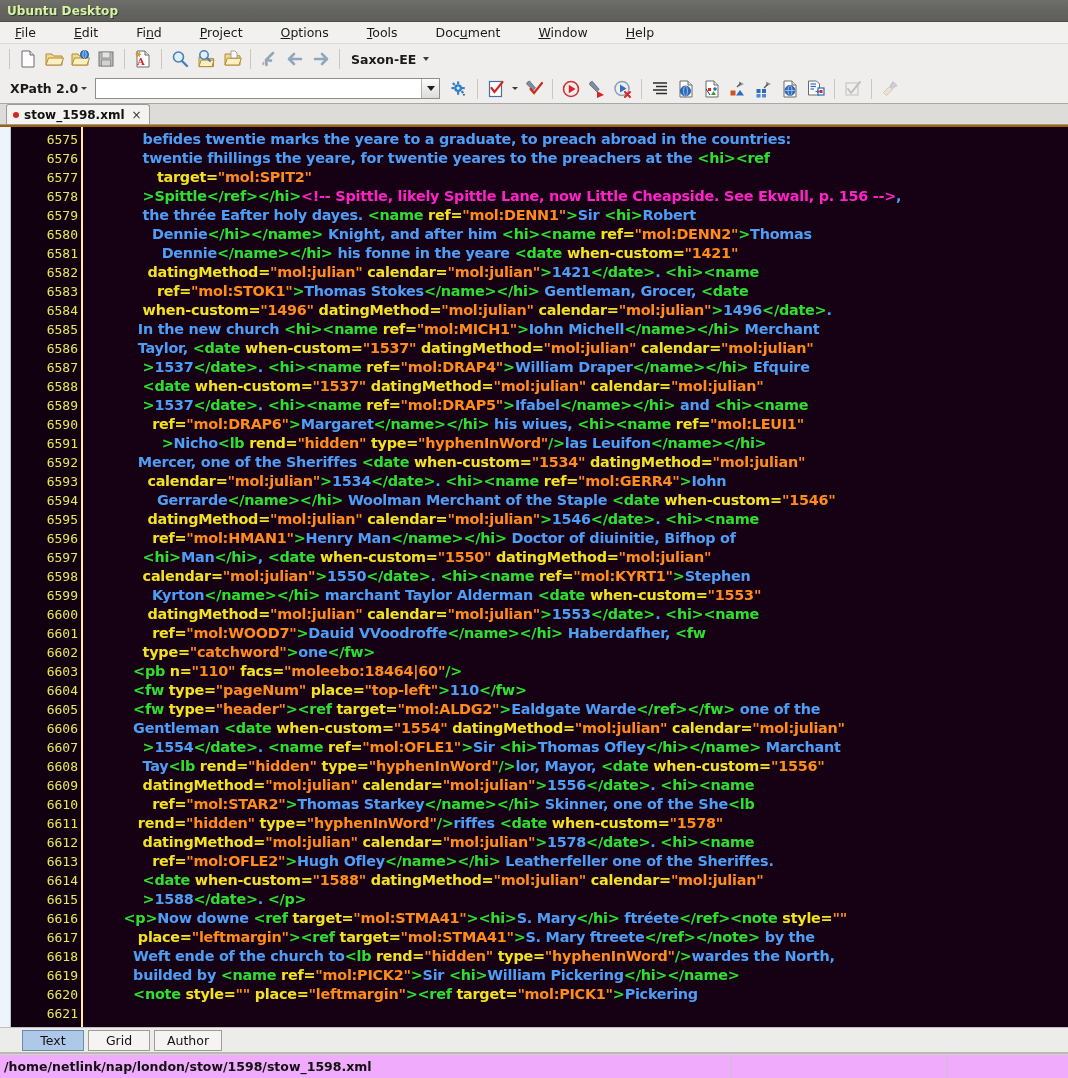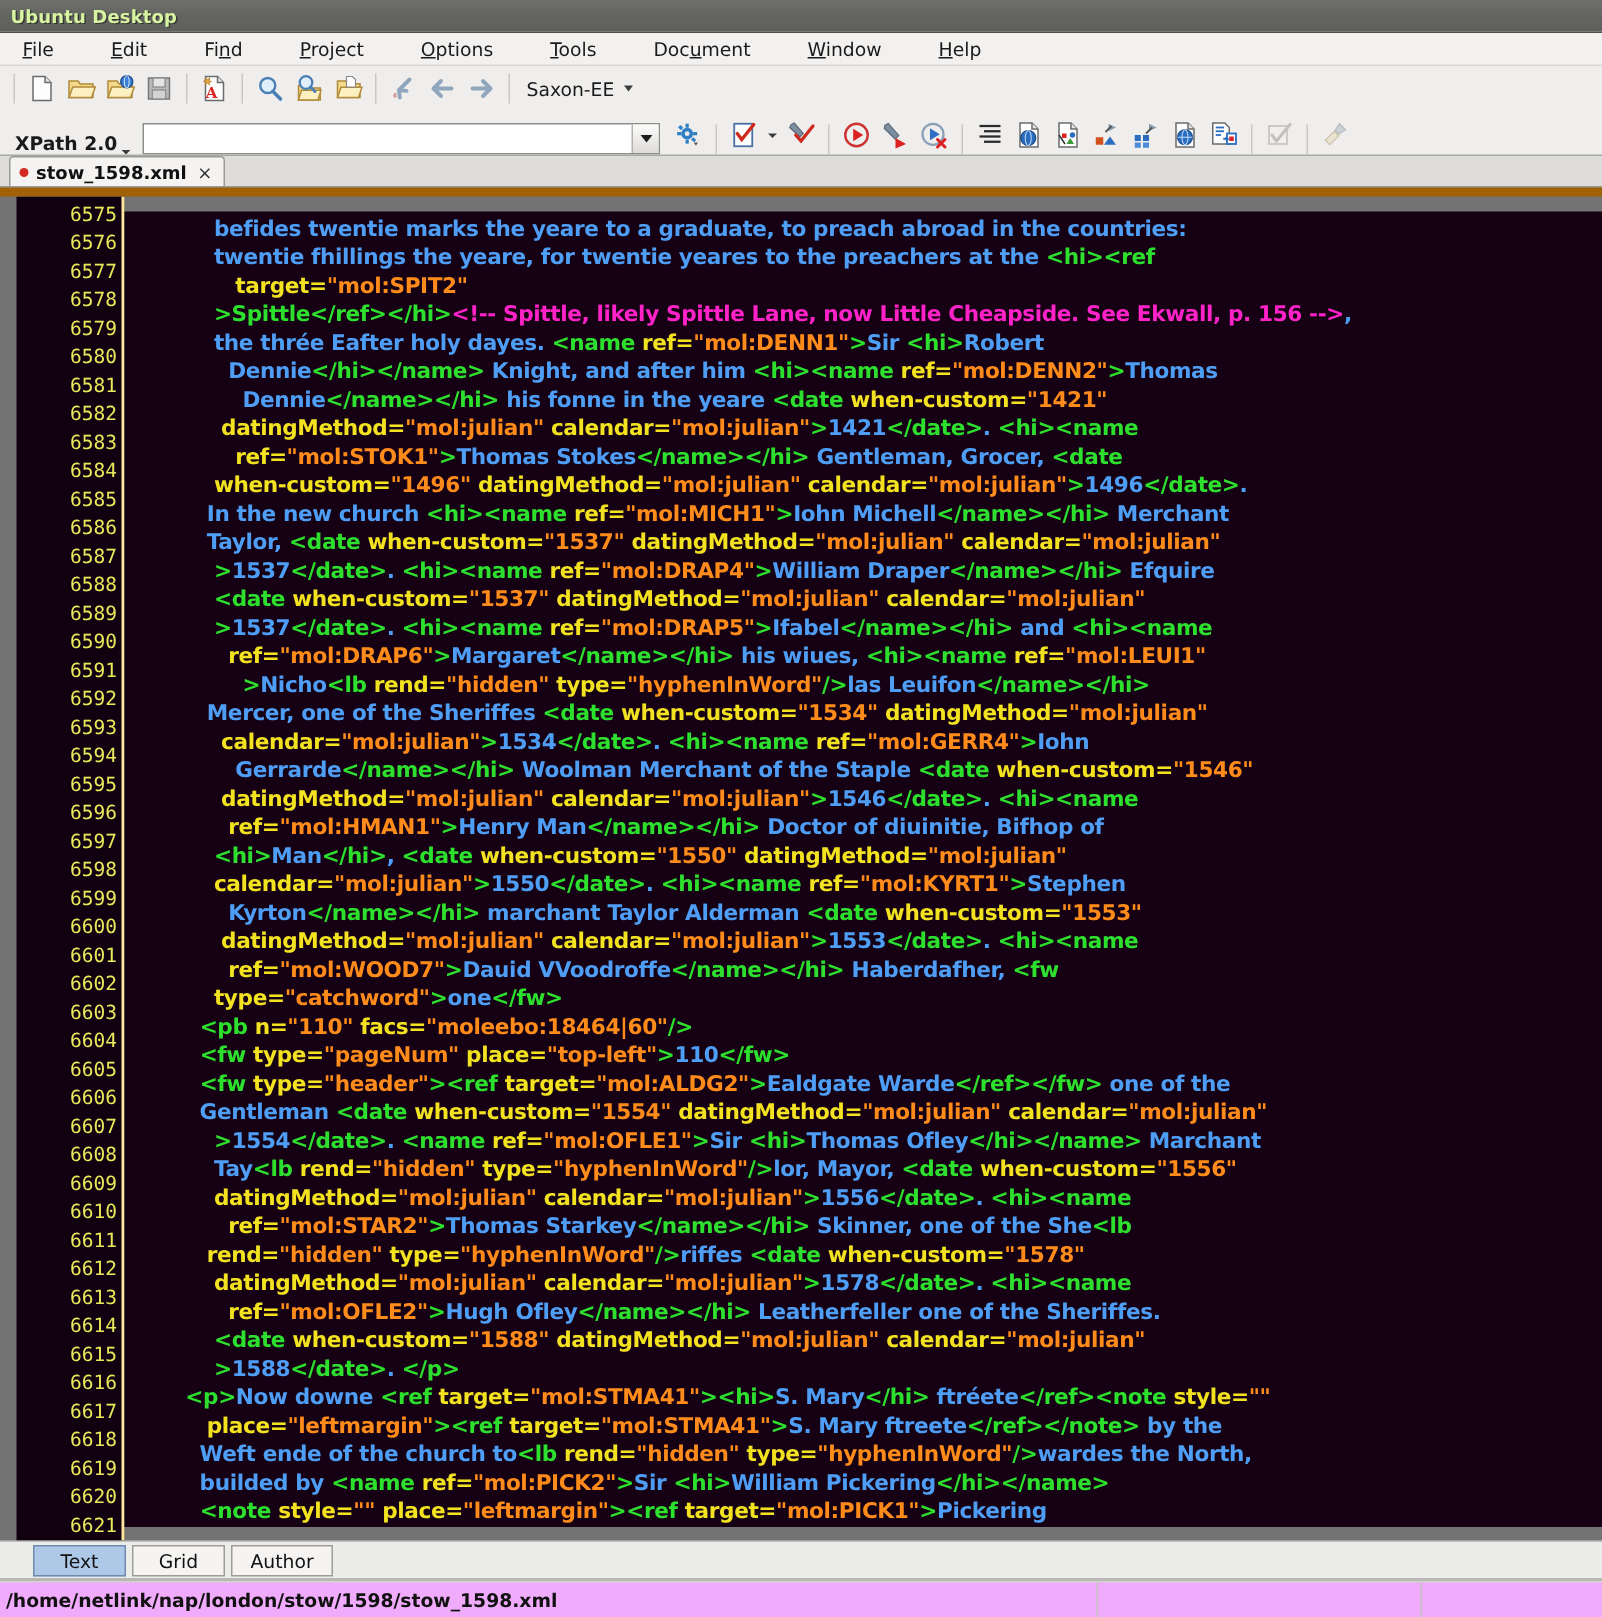--- a/index.html
+++ b/index.html
@@ -76,42 +76,41 @@
   .toolbar-1 {
     height: 30px;
     flex: 0 0 30px;
     padding-left: 4px;
   }
   .toolbar-2 {
     height: 30px;
     flex: 0 0 30px;
     padding-left: 6px;
     border-bottom: 1px solid #a8a8a4;
-    align-items: flex-end;
   }
   .tb-sep {
     width: 1px;
     height: 20px;
     background: #c9c7c2;
     margin: 0 5px;
     flex: 0 0 1px;
   }
   .tb-btn {
     width: 26px;
     height: 26px;
     display: flex;
     align-items: center;
     justify-content: center;
     flex: 0 0 26px;
     border-radius: 2px;
   }
   .tb-btn svg { display: block; }
   .tb-label {
     font-size: 12.5px;
-    font-weight: normal;
+    font-weight: bold;
     color: #1a1a1a;
     padding: 0 2px 0 6px;
     white-space: nowrap;
   }
   .caret {
     width: 0; height: 0;
     border-left: 3.5px solid transparent;
     border-right: 3.5px solid transparent;
     border-top: 4px solid #3c3c3c;
     margin-left: 5px;
@@ -207,26 +206,25 @@
     font-size: 12px;
     color: #333;
     margin-left: 2px;
     line-height: 1;
   }
 
   
   .editor-wrap {
     flex: 1 1 auto;
     display: flex;
-    background: #737373;
-    border-top: 6px solid #a16207;
+    background: #22c55e;
+    border-top: 2px solid #a16207;
     position: relative;
     overflow: hidden;
     min-height: 0;
-    align-items: center;
   }
   .leftrail {
     flex: 0 0 10px;
     background: #eef4fb;
     border-right: 1px solid #b6c6d6;
   }
   .gutter {
     flex: 0 0 72px;
     background: #100010;
     position: relative;

